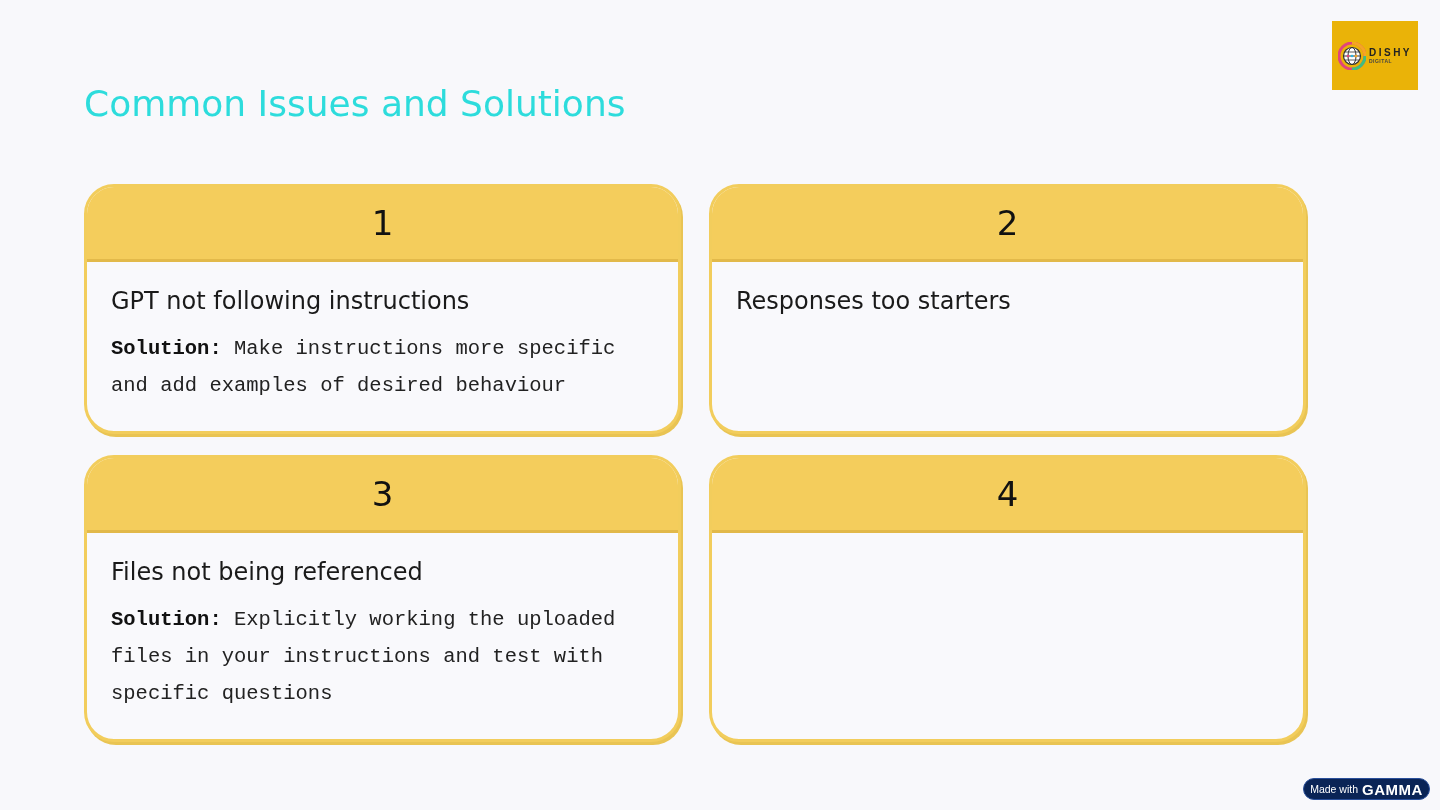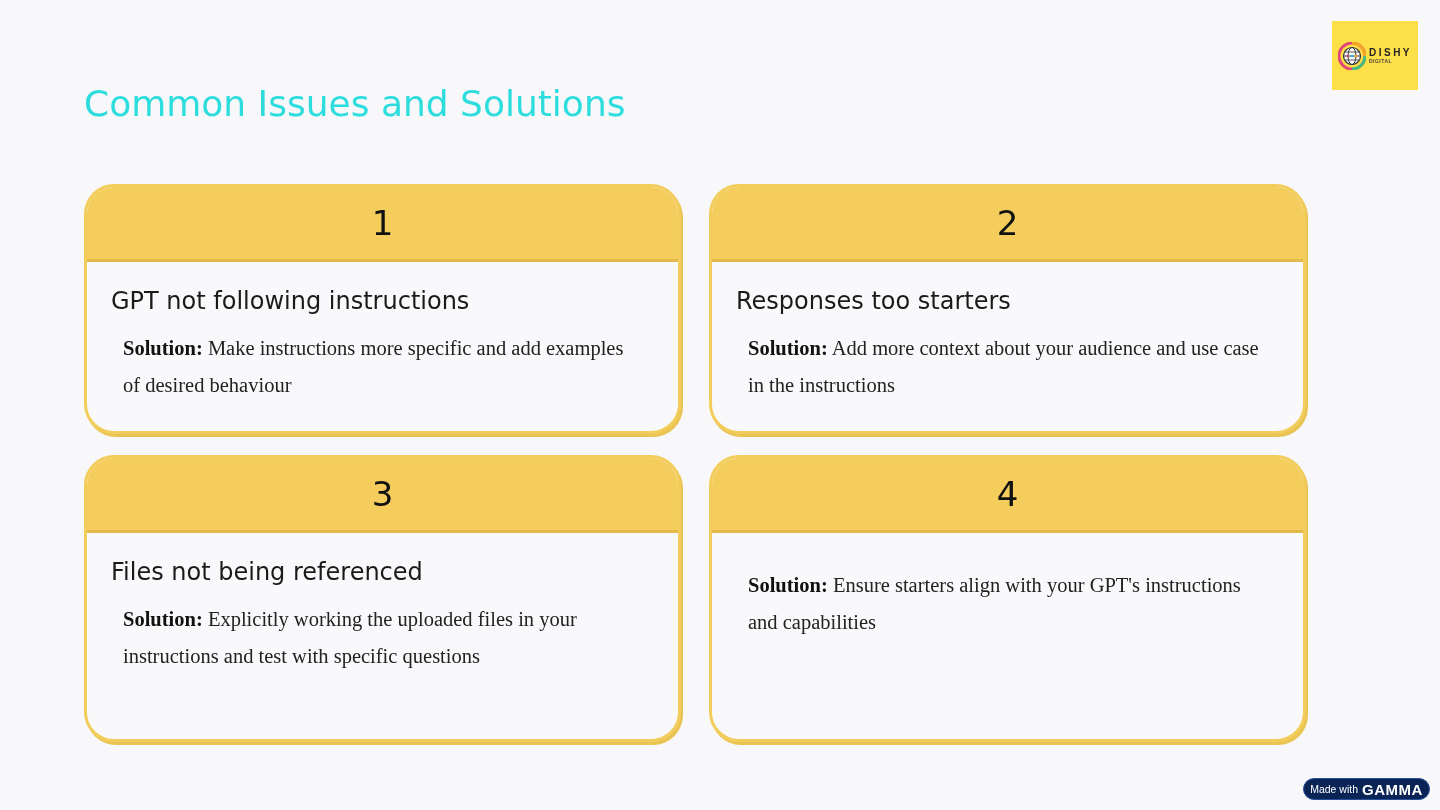--- a/index.html
+++ b/index.html
@@ -10,21 +10,21 @@
     color:#1a1a1a;
   }
   .title {
     position:absolute; left:84px; top:70px;
     font-family:"DejaVu Sans", sans-serif;
     font-size:36px; font-weight:normal; color:#2ddcdc; letter-spacing:0px;
     margin:0; line-height:68px;
   }
   .logo {
     position:absolute; left:1332px; top:21px; width:86px; height:69px;
-    background:#fde047; display:flex; align-items:center; justify-content:center; gap:3px;
+    background:#eab308; display:flex; align-items:center; justify-content:center; gap:3px;
   }
   .logo-mark { width:28px; height:28px; }
   .logo-text { display:flex; flex-direction:column; line-height:1; }
   .logo-word { font-family:"Liberation Sans", sans-serif; font-size:10px; font-weight:bold; letter-spacing:2.5px; color:#222; }
   .logo-sub { font-family:"Liberation Sans", sans-serif; font-size:5px; font-weight:bold; letter-spacing:0.5px; color:#444; margin-top:1px; }
 
   .card {
     position:absolute; width:597px; box-sizing:border-box;
     border:3px solid #f2cd5c; border-radius:30px; background:#f9f9fc;
     overflow:hidden;
@@ -34,22 +34,22 @@
     height:72px; background:#f4cd5c; border-bottom:3px solid #e2b94a;
     display:flex; align-items:center; justify-content:center;
     font-family:"DejaVu Sans", sans-serif; font-size:34px; color:#111;
   }
   .card-body { padding:22px 24px 0 24px; }
   .card-heading {
     font-family:"DejaVu Sans", sans-serif; font-size:24px; color:#1a1a1a;
     margin:0 0 12px 0; line-height:34px;
   }
   .card-text {
-    font-family:Liberation Serif, serif; font-size:20.5px; color:#222;
-    line-height:37px; margin:12px;
+    font-family:Liberation Mono, monospace; font-size:20.5px; color:#222;
+    line-height:37px; margin:0;
   }
   .card-text b { font-weight:bold; color:#111; }
 
   .badge {
     position:absolute; left:1303px; top:778px; width:127px; height:22px;
     background:#0a2456; border-radius:11px; color:#fff;
     display:flex; align-items:center; justify-content:center; gap:4px;
     font-family:"Liberation Sans", sans-serif; font-size:10.5px;
     border:1px solid #2a4f9a; box-sizing:border-box;
   }
@@ -85,35 +85,33 @@
   <div class="card-body">
     <p class="card-heading">GPT not following instructions</p>
     <p class="card-text"><b>Solution:</b><span> Make instructions more specific and add examples of desired behaviour</span></p>
   </div>
 </div>
 
 <div class="card" style="left:709px; top:184px; height:250px;">
   <div class="card-head">2</div>
   <div class="card-body">
     <p class="card-heading">Responses too starters</p>
-    <p class="card-text"><b>Solution:</b><span> Add more context about your audience and use case in the instructions</span></p>
   </div>
 </div>
 
 <div class="card" style="left:84px; top:455px; height:287px;">
   <div class="card-head">3</div>
   <div class="card-body">
     <p class="card-heading">Files not being referenced</p>
     <p class="card-text"><b>Solution:</b><span> Explicitly working the uploaded files in your instructions and test with specific questions</span></p>
   </div>
 </div>
 
 <div class="card" style="left:709px; top:455px; height:287px;">
   <div class="card-head">4</div>
   <div class="card-body">
-    <p class="card-text"><b>Solution:</b><span> Ensure starters align with your GPT's instructions and capabilities</span></p>
   </div>
 </div>
 
 <div class="badge">
   <span>Made with</span>
   <span class="badge-brand">GAMMA</span>
 </div>
 
 </body></html>

